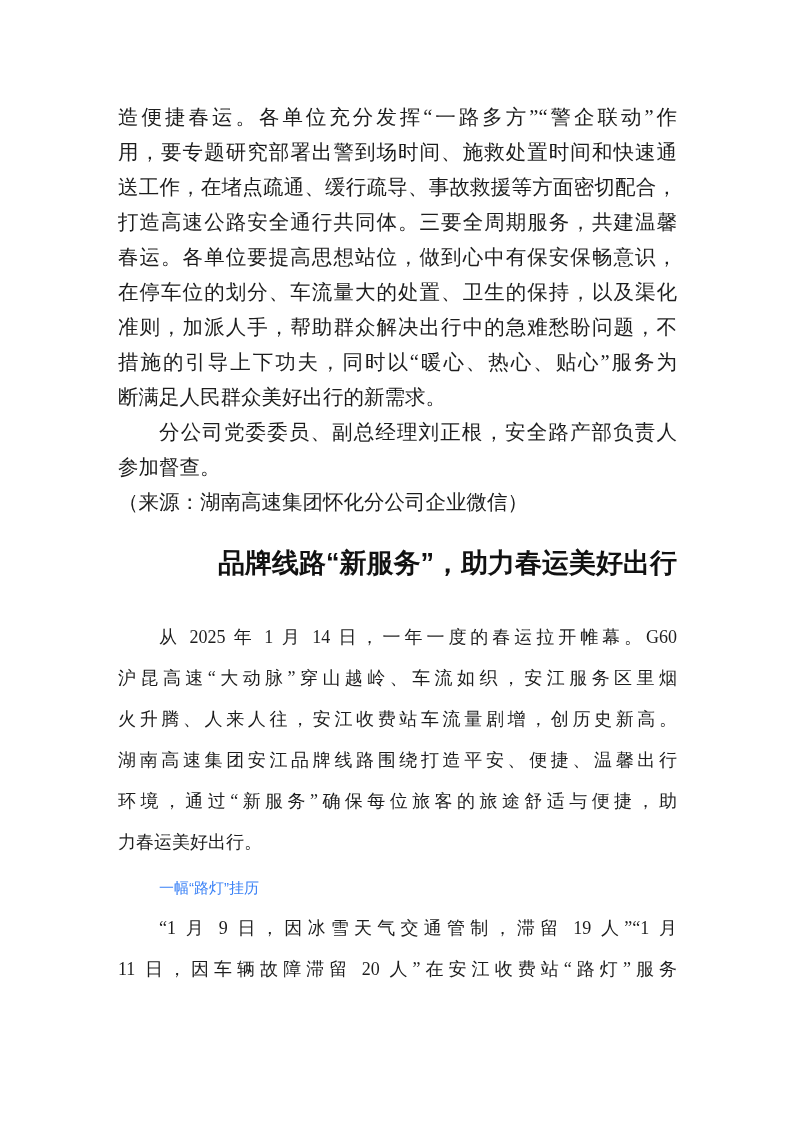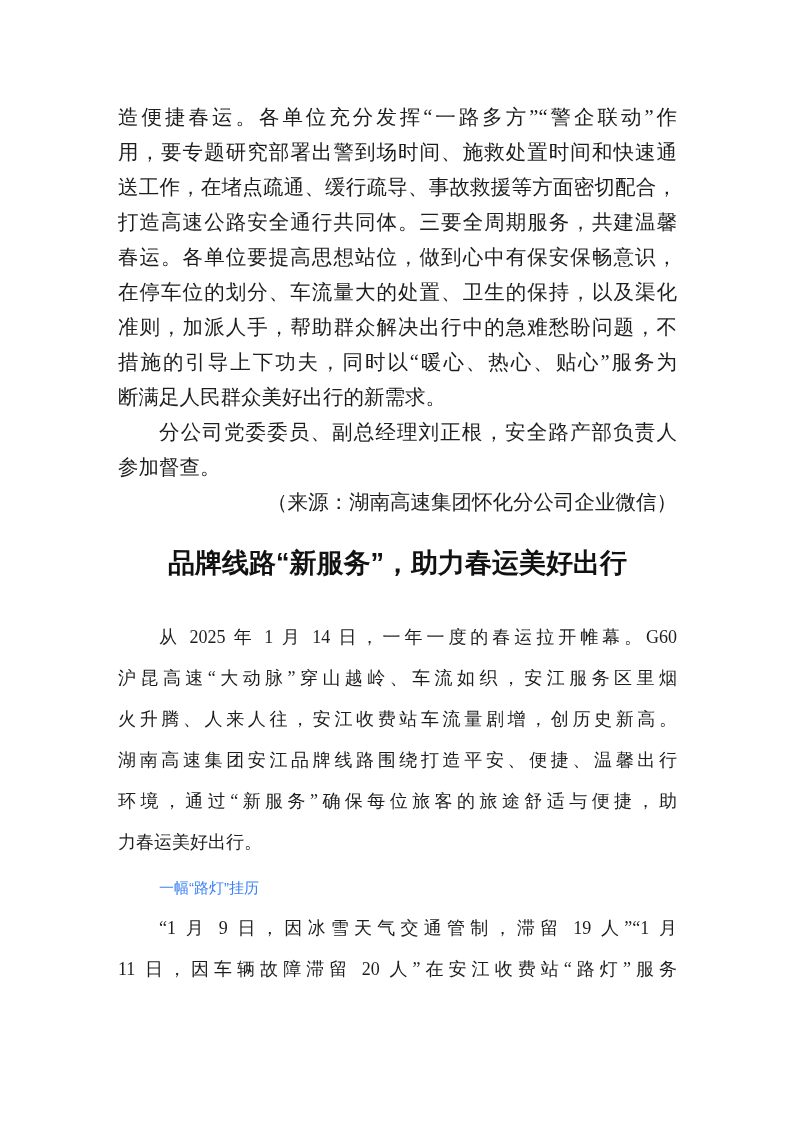--- a/index.html
+++ b/index.html
@@ -38,29 +38,29 @@
     white-space: nowrap;
   }
   
   .j {
     white-space: normal;
     text-align: justify;
     text-align-last: justify;
     text-justify: inter-character;
   }
   .ind { text-indent: 41px; }
-  .right { text-align: right; }
+  .right { }
   .article-title {
     margin-top: 21px;
     height: 44px;
     line-height: 44px;
     font-family: "Liberation Sans", sans-serif;
     font-weight: 700;
     font-size: 27px;
-    text-align: center;
+    text-align: right;
     color: #111111;
   }
   .article2 { margin-top: 32px; }
   .subheading {
     margin-top: 4px;
     height: 41px;
     line-height: 41px;
     font-family: "Liberation Sans", sans-serif;
     font-weight: 400;
     font-size: 15px;

